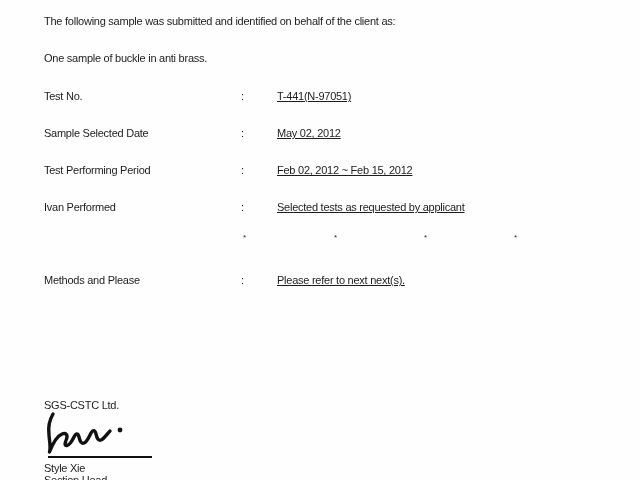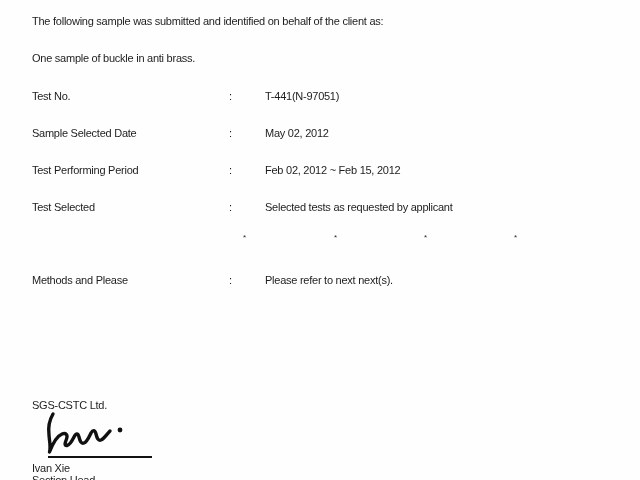--- a/index.html
+++ b/index.html
@@ -14,33 +14,34 @@
     overflow: hidden;
     background: #fefefe;
     font-family: "Liberation Sans", sans-serif;
     font-size: 11px;
     letter-spacing: -0.25px;
     color: #1d1d1d;
     -webkit-font-smoothing: antialiased;
   }
   .row {
     position: absolute;
-    left: 32px;
+    left: 44px;
     white-space: nowrap;
     line-height: 12px;
   }
   .col-sep {
     position: absolute;
     left: 197px;
     top: 0;
   }
   .col-val {
     position: absolute;
     left: 233px;
     top: 0;
+    text-decoration: underline;
   }
   .marks-row {
     position: absolute;
     left: 48px;
     top: 233px;
     height: 10px;
     width: 540px;
     font-size: 8px;
     color: #2a2a2a;
   }
@@ -89,21 +90,21 @@
     <span class="col-val">May 02, 2012</span>
   </div>
 
   <div class="row" style="top:164px">
     <span>Test Performing Period</span>
     <span class="col-sep">:</span>
     <span class="col-val">Feb 02, 2012 ~ Feb 15, 2012</span>
   </div>
 
   <div class="row" style="top:201px">
-    <span>Test Selected</span>
+    <span>Ivan Performed</span>
     <span class="col-sep">:</span>
     <span class="col-val">Selected tests as requested by applicant</span>
   </div>
 
   <div class="marks-row">
     <span class="mark m1">*</span>
     <span class="mark m2">*</span>
     <span class="mark m3">*</span>
     <span class="mark m4">*</span>
   </div>
@@ -129,17 +130,17 @@
              C 36 30 37 33 40 32
              C 43 31 45 26 47 22
              C 49 18.5 51 19 52 23
              C 53 27 54 30 57 29
              C 60 28 63 23 66 20" fill="none" stroke="#111111" stroke-width="3.4" stroke-linecap="round" stroke-linejoin="round"></path>
     <circle cx="76" cy="19" r="2.4" fill="#111111"></circle>
   </svg>
 
   <div class="sig-rule"></div>
 
-  <div class="row" style="top:462px">Ivan Xie</div>
+  <div class="row" style="top:462px">Style Xie</div>
 
   <div class="row" style="top:474px">Section Head</div>
 
 </div>
 
 </body></html>

